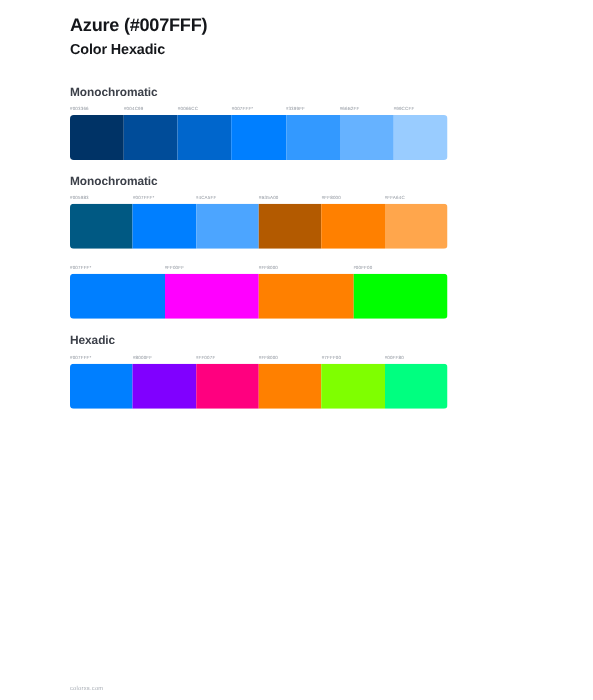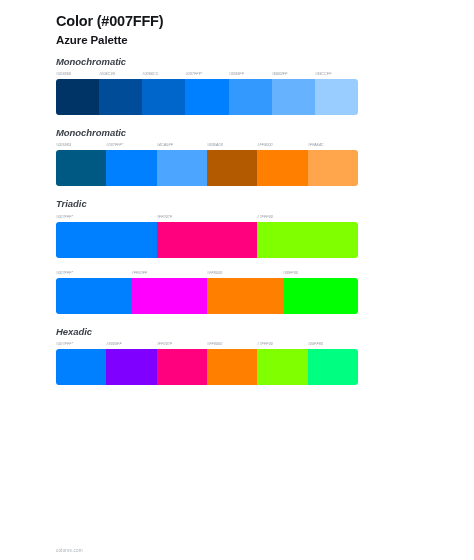--- a/index.html
+++ b/index.html
@@ -35,22 +35,21 @@
   }
   .subtitle {
     font-size: 11.5px;
     font-weight: bold;
     letter-spacing: -0.1px;
     color: #14161a;
     line-height: 1.5;
     margin: 0;
   }
   .sections {
-    margin-top: 6px;
-    font-style: italic;
+    margin-top: 19px;
   }
   .section {
     padding: 0 0 0 56px;
     margin-bottom: 11px;
   }
   .section-title {
     font-size: 9.5px;
     font-weight: bold;
     color: #3c4049;
     letter-spacing: -0.05px;
@@ -89,22 +88,22 @@
     color: #a8adb5;
     letter-spacing: 0.2px;
   }
 </style>
 </head>
 <body>
 
 <div class="page">
 
   <div class="header">
-    <h1 class="title">Color (#007FFF)</h1>
-    <h2 class="subtitle">Azure Palette</h2>
+    <h1 class="title">Azure (#007FFF)</h1>
+    <h2 class="subtitle">Color Hexadic</h2>
   </div>
 
   <div class="sections">
       <div class="section">
         <div class="section-title">Monochromatic</div>
         <div class="labels">
           <div class="label" style="width: 14.2857%;">#003366</div>
           <div class="label" style="width: 14.2857%;">#004C99</div>
           <div class="label" style="width: 14.2857%;">#0066CC</div>
           <div class="label" style="width: 14.2857%;">#007FFF*</div>
@@ -135,33 +134,20 @@
         <div class="bar">
           <div class="swatch" style="width: 16.6667%; background: rgb(0, 89, 131);"></div>
           <div class="swatch" style="width: 16.6667%; background: rgb(0, 127, 255);"></div>
           <div class="swatch" style="width: 16.6667%; background: rgb(76, 165, 255);"></div>
           <div class="swatch" style="width: 16.6667%; background: rgb(179, 90, 0);"></div>
           <div class="swatch" style="width: 16.6667%; background: rgb(255, 128, 0);"></div>
           <div class="swatch" style="width: 16.6667%; background: rgb(255, 166, 76);"></div>
         </div>
       </div>
       <div class="section">
-        <div class="section-title">Triadic</div>
-        <div class="labels">
-          <div class="label" style="width: 33.3333%;">#007FFF*</div>
-          <div class="label" style="width: 33.3333%;">#FF007F</div>
-          <div class="label" style="width: 33.3333%;">#7FFF00</div>
-        </div>
-        <div class="bar">
-          <div class="swatch" style="width: 33.3333%; background: rgb(0, 127, 255);"></div>
-          <div class="swatch" style="width: 33.3333%; background: rgb(255, 0, 127);"></div>
-          <div class="swatch" style="width: 33.3333%; background: rgb(127, 255, 0);"></div>
-        </div>
-      </div>
-      <div class="section">
         <div class="labels">
           <div class="label" style="width: 25%;">#007FFF*</div>
           <div class="label" style="width: 25%;">#FF00FF</div>
           <div class="label" style="width: 25%;">#FF8000</div>
           <div class="label" style="width: 25%;">#00FF00</div>
         </div>
         <div class="bar">
           <div class="swatch" style="width: 25%; background: rgb(0, 127, 255);"></div>
           <div class="swatch" style="width: 25%; background: rgb(255, 0, 255);"></div>
           <div class="swatch" style="width: 25%; background: rgb(255, 128, 0);"></div>

